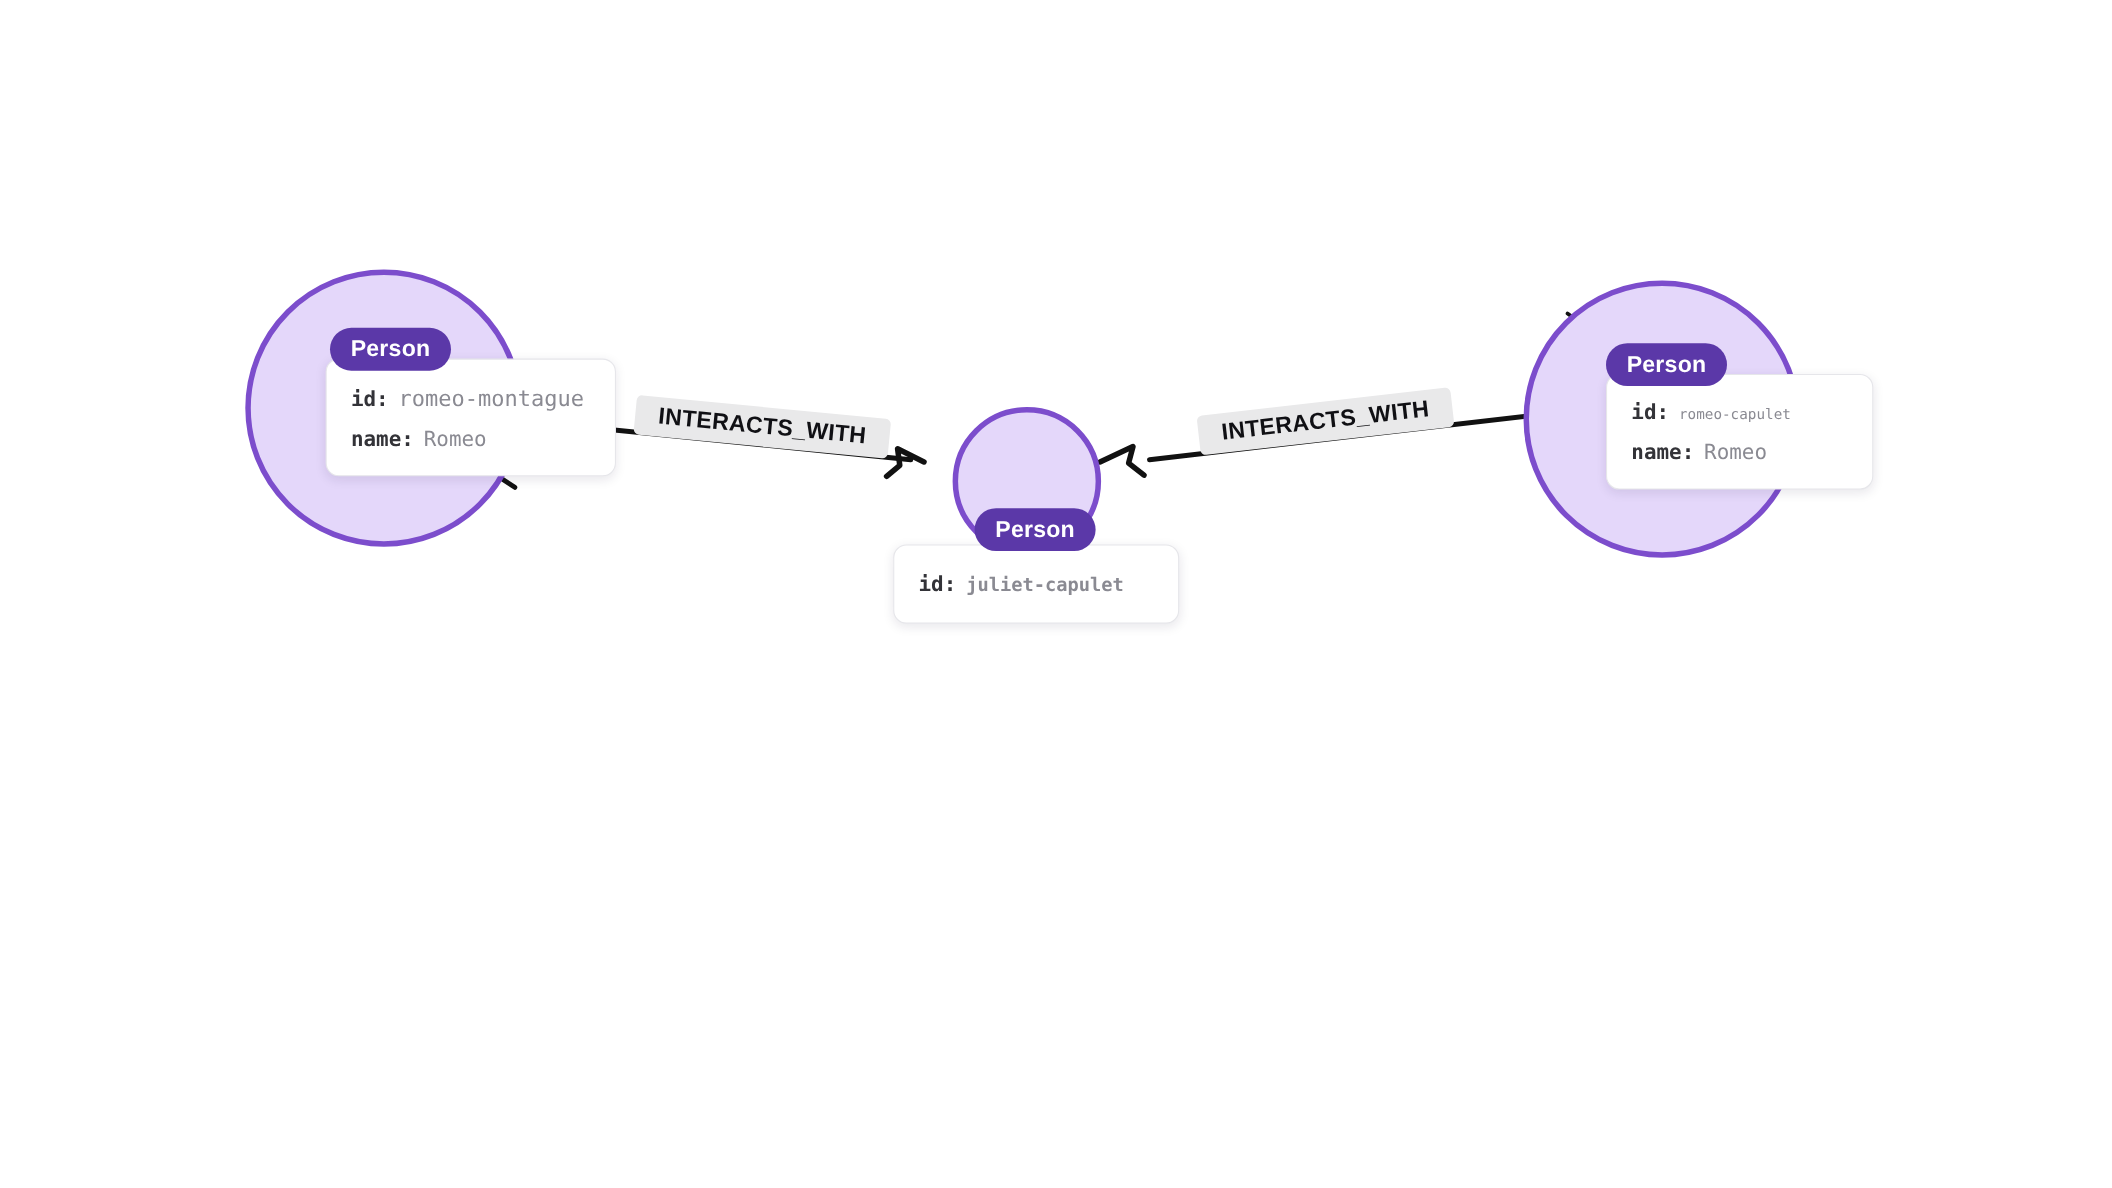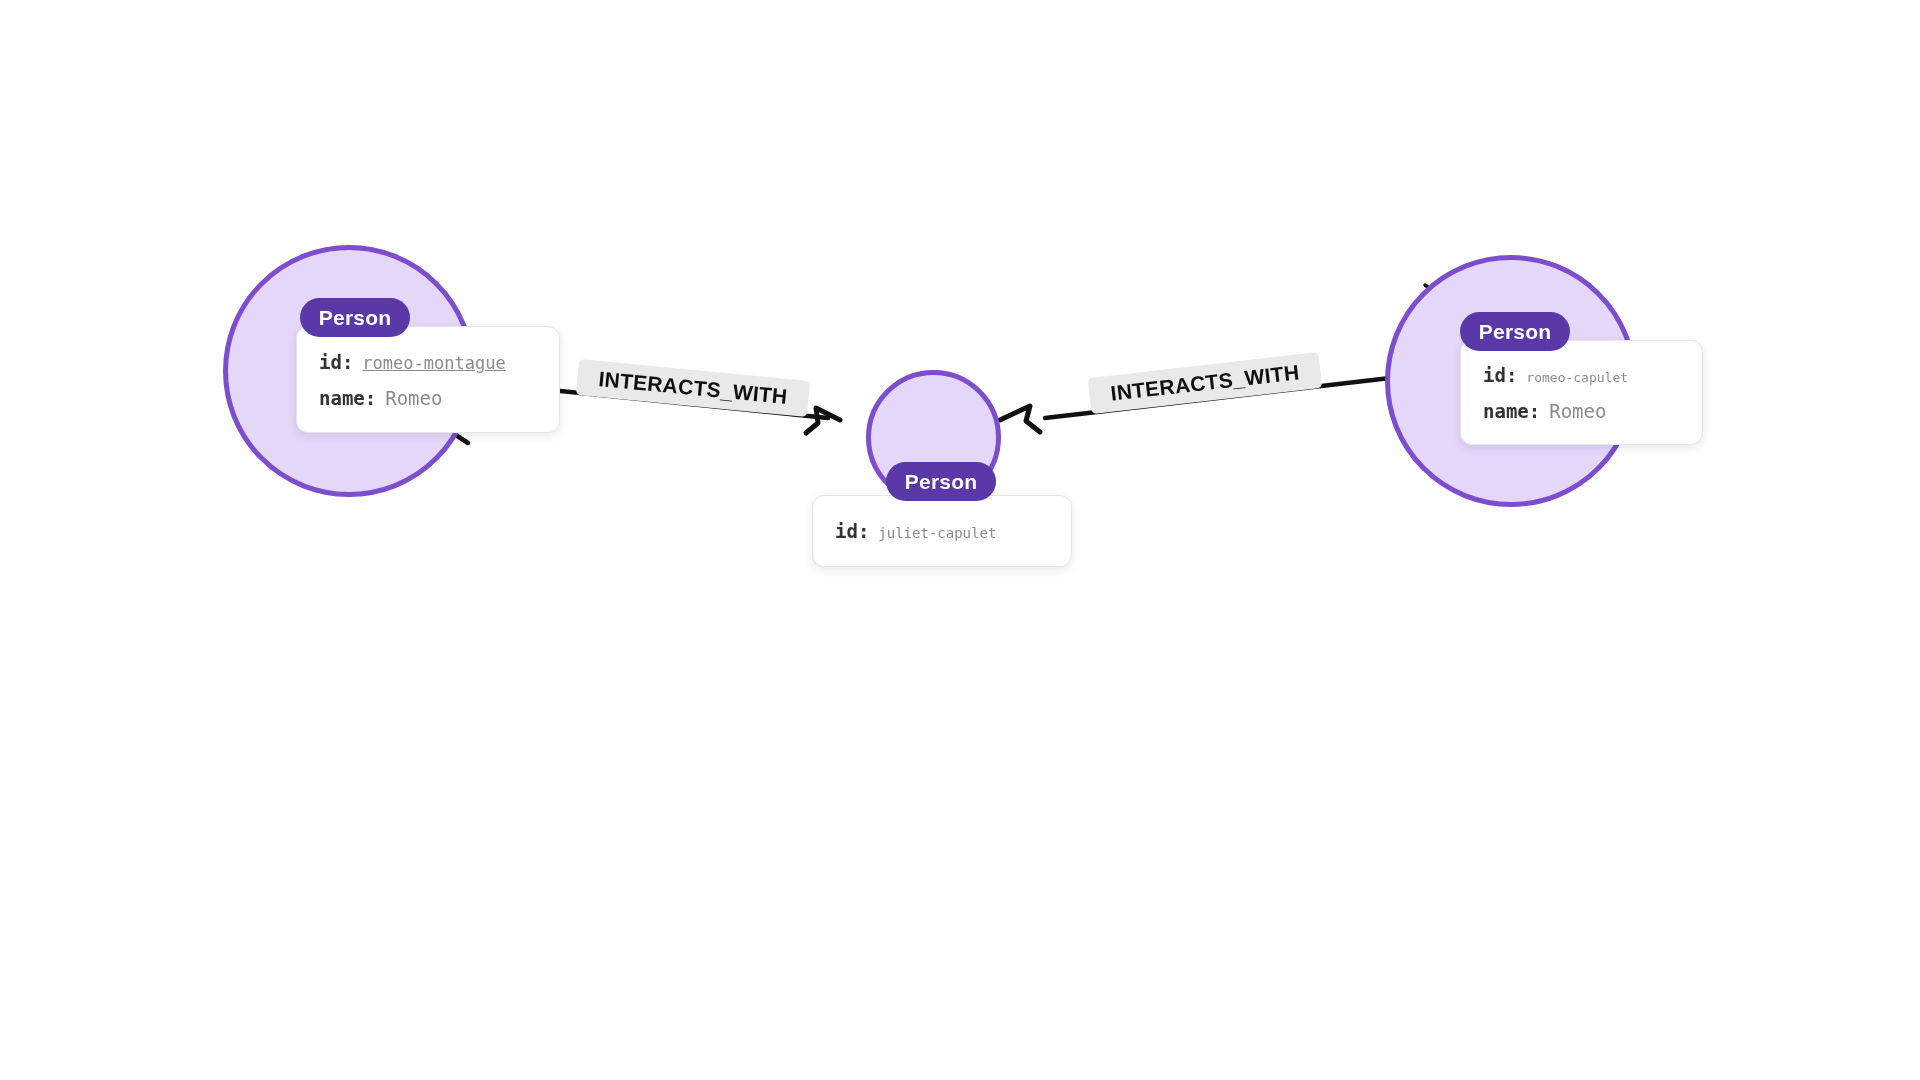--- a/index.html
+++ b/index.html
@@ -107,38 +107,38 @@
     <polyline points="1000,420 1030,406 1026,421 1040,432" fill="none" stroke="#111111" stroke-width="5" stroke-linecap="round" stroke-linejoin="round"></polyline>
 
     <line x1="1425" y1="285" x2="1432" y2="290" stroke="#111111" stroke-width="3.5" stroke-linecap="round"></line>
   </svg>
 
   <div class="node-circle" style="left:223px; top:245px; width:252px; height:252px;"></div>
 
   <div class="node-card" style="left:296px; top:326px; width:264px; height:107px; padding:0 22px; gap:14px;">
     <div class="card-row">
       <span class="card-key" style="font-size:19px;">id:</span>
-      <span class="card-val" style="font-size:17px;text-decoration:underline;">romeo-montague</span>
+      <span class="card-val" style="font-size:20px;">romeo-montague</span>
     </div>
     <div class="card-row">
       <span class="card-key" style="font-size:19px;">name:</span>
       <span class="card-val" style="font-size:19px;">Romeo</span>
     </div>
   </div>
 
   <div class="node-badge" style="left:300px; top:298px; width:110px; height:39px; font-size:21px;">
     <span>Person</span>
   </div>
 
   <div class="node-circle" style="left:866px; top:370px; width:135px; height:135px;"></div>
 
   <div class="node-card" style="left:812px; top:495px; width:260px; height:72px; padding:0 22px;">
     <div class="card-row">
       <span class="card-key" style="font-size:19px;">id:</span>
-      <span class="card-val" style="font-size:14px;">juliet-capulet</span>
+      <span class="card-val" style="font-size:17px;font-weight:bold;">juliet-capulet</span>
     </div>
   </div>
 
   <div class="node-badge" style="left:886px; top:462px; width:110px; height:39px; font-size:21px;">
     <span>Person</span>
   </div>
 
   <div class="node-circle" style="left:1385px; top:255px; width:252px; height:252px;"></div>
 
   <div class="node-card" style="left:1460px; top:340px; width:243px; height:105px; padding:0 22px; gap:14px;">

